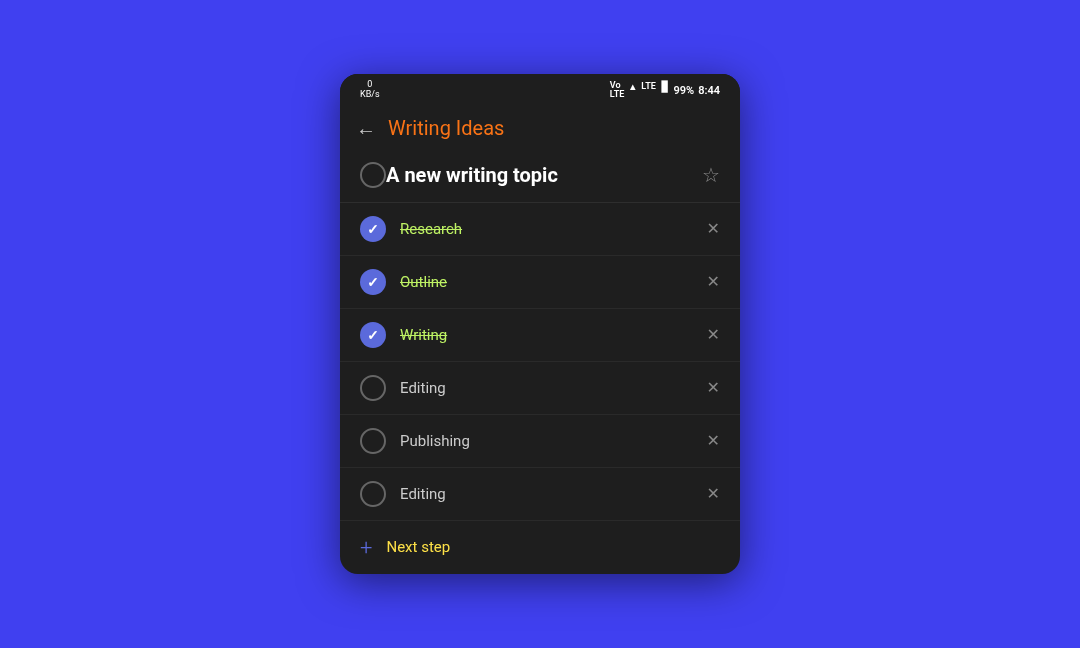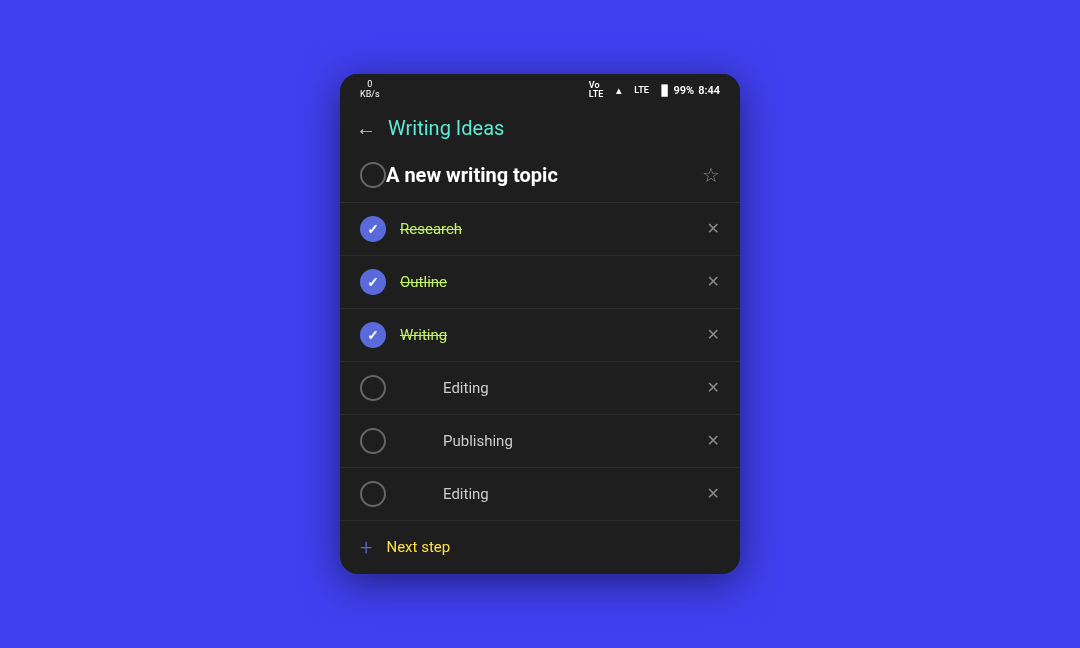--- a/index.html
+++ b/index.html
@@ -41,39 +41,39 @@
     }
     .status-right {
       display: flex;
       align-items: center;
       gap: 4px;
       font-size: 11px;
       font-weight: 600;
     }
     .status-icons {
       display: flex;
-      align-items: center;
-      gap: 13px;
+      align-items: flex-start;
+      gap: 6px;
       font-size: 10px;
     }
 
     
     .top-bar {
       display: flex;
       align-items: center;
       padding: 12px 20px 10px 16px;
       gap: 12px;
     }
     .back-arrow {
       color: #cccccc;
       font-size: 20px;
       cursor: pointer;
     }
     .page-title {
-      color: #5eead4;
+      color: #f97316;
       font-size: 20px;
       font-weight: 400;
     }
 
     
     .todo-main {
       display: flex;
       align-items: center;
       padding: 12px 20px 14px 20px;
       gap: 0;
@@ -135,21 +135,20 @@
     .item-label {
       flex: 1;
       font-size: 15px;
     }
     .item-label.done {
       color: #bef264;
       text-decoration: line-through;
     }
     .item-label.pending {
       color: #cccccc;
-      margin-left: 43px;
     }
     .close-btn {
       color: #888;
       font-size: 16px;
       cursor: pointer;
     }
 
     
     .add-step {
       display: flex;

